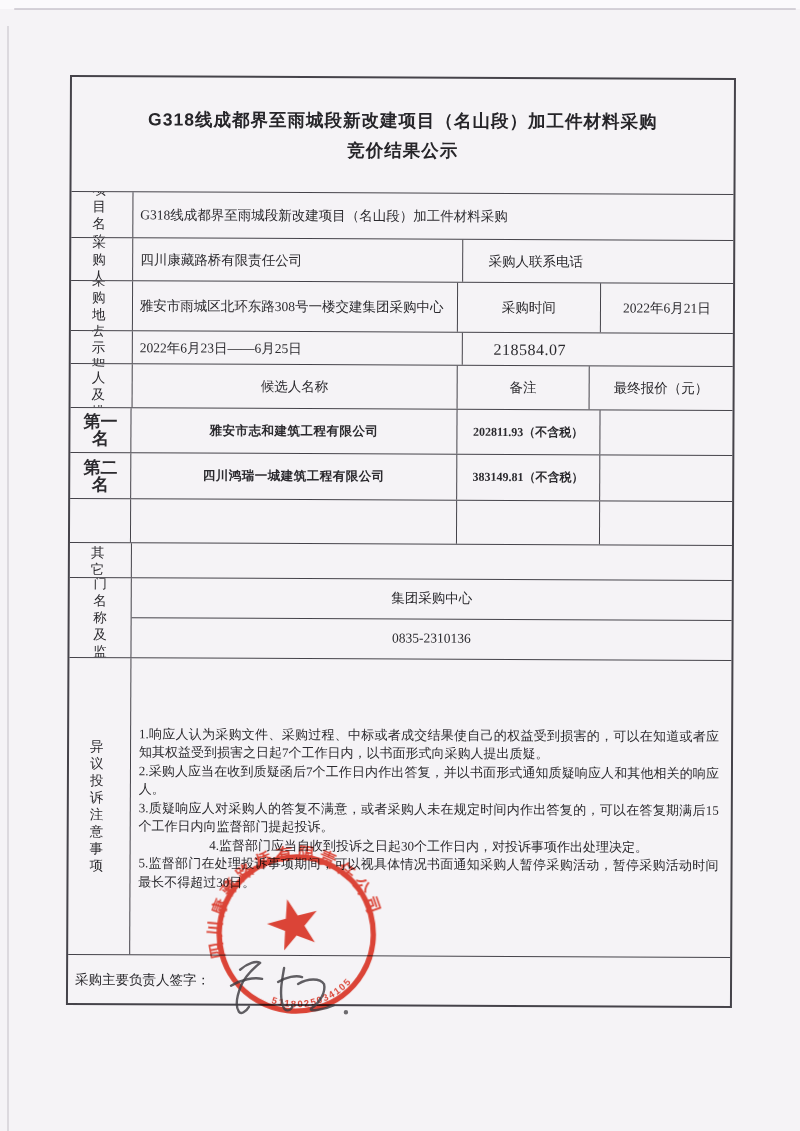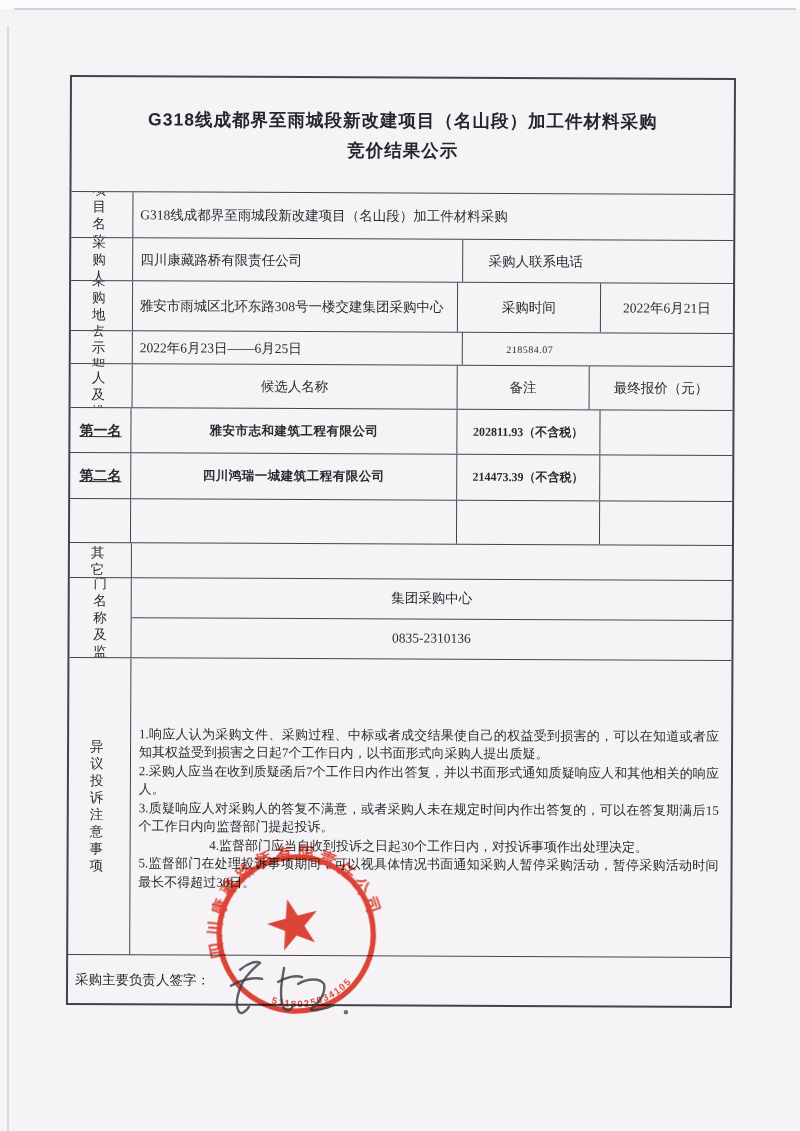--- a/index.html
+++ b/index.html
@@ -55,24 +55,24 @@
   .r-publicity{height:33px;}
   .r-candh{height:44px;}
   .r-cand1{height:45px;}
   .r-cand2{height:46px;}
   .r-cand3{height:44px;}
   .r-other{height:35px;}
   .r-supervision{height:80px;}
   .r-objection{height:297px;}
   .r-signature{height:48px;}
 
-  .cand-rank{font-size:14px;font-weight:600;text-decoration:underline;}
+  .cand-rank{font-size:17px;font-weight:600;}
   .cand-name{font-size:12.5px;font-weight:700;letter-spacing:.5px;}
   .cand-price{font-size:12px;font-weight:600;}
-  .small-num{font-size:10px;letter-spacing:.5px;}
+  .small-num{font-size:16px;letter-spacing:.5px;}
 
   .sup-val{width:604px;display:flex;flex-direction:column;}
   .sup-sub{height:40px;display:flex;align-items:center;justify-content:center;
            font-size:13.5px;box-sizing:border-box;}
   .sup-sub.bb{border-bottom:1.5px solid var(--line);}
 
   .obj-label{align-items:center;}
   .obj-body{padding:10px 12px 6px 8px;display:flex;flex-direction:column;justify-content:center;}
   .obj-body p{margin:0;font-size:13px;line-height:18.5px;text-align:justify;}
 
@@ -140,21 +140,21 @@
 
       <div class="row r-cand1">
         <div class="cell w1 center cand-rank">第一名</div>
         <div class="cell w2 center cand-name">雅安市志和建筑工程有限公司</div>
         <div class="cell w3 center cand-price">202811.93（不含税）</div>
         <div class="cell w4 center"></div>
       </div>
       <div class="row r-cand2">
         <div class="cell w1 center cand-rank">第二名</div>
         <div class="cell w2 center cand-name">四川鸿瑞一城建筑工程有限公司</div>
-        <div class="cell w3 center cand-price">214473.39（不含税）</div>
+        <div class="cell w3 center cand-price">383149.81（不含税）</div>
         <div class="cell w4 center"></div>
       </div>
       <div class="row r-cand3">
         <div class="cell w1 center cand-rank"></div>
         <div class="cell w2 center cand-name"></div>
         <div class="cell w3 center cand-price"></div>
         <div class="cell w4 center"></div>
       </div>
 
       <div class="row r-other">

